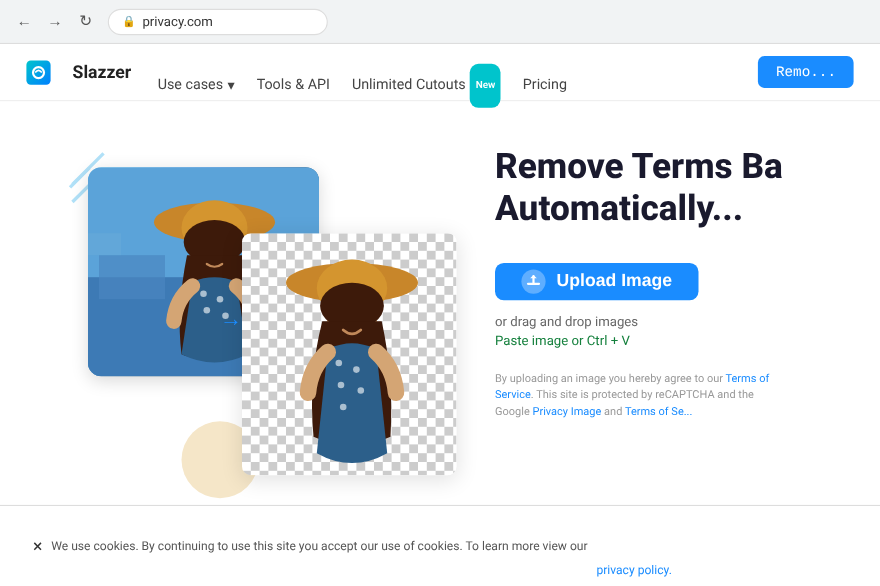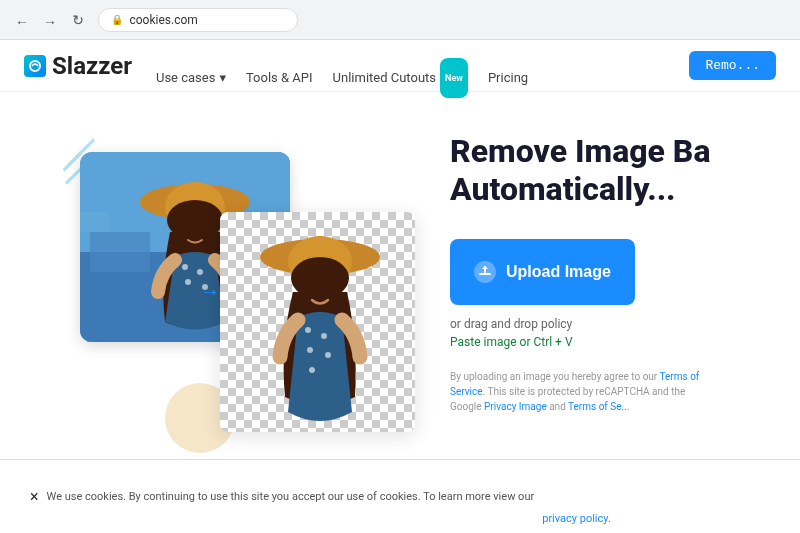--- a/index.html
+++ b/index.html
@@ -66,22 +66,22 @@
       padding: 0 24px;
       height: 52px;
       border-bottom: 1px solid #eee;
       background: #fff;
       position: relative;
       z-index: 10;
     }
     .logo {
       display: flex;
       align-items: center;
-      gap: 6px;
-      font-size: 24px;
+      gap: 20px;
+      font-size: 16px;
       font-weight: 700;
       color: #222;
       margin-right: 24px;
     }
     .logo-icon {
       width: 22px;
       height: 22px;
       background: linear-gradient(135deg, #00c4cc, #0080ff);
       border-radius: 4px;
       display: flex;
@@ -198,21 +198,21 @@
       font-weight: 800;
       color: #1a1a2e;
       line-height: 1.2;
       margin-bottom: 30px;
     }
 
     .upload-btn {
       background: #1a8cff;
       color: white;
       border: none;
-      padding: 22px 24px;
+      padding: 6px 24px;
       border-radius: 8px;
       font-size: 16px;
       font-weight: 600;
       cursor: pointer;
       display: flex;
       align-items: center;
       gap: 10px;
       width: fit-content;
       margin-bottom: 12px;
     }
@@ -354,21 +354,21 @@
 <body>
 
 <div class="browser-chrome">
   <div class="browser-nav-buttons">
     <div class="browser-btn">←</div>
     <div class="browser-btn">→</div>
     <div class="browser-btn">↻</div>
   </div>
   <div class="browser-address-bar">
     <span class="lock-icon">🔒</span>
-    <span>cookies.com</span>
+    <span>privacy.com</span>
   </div>
 </div>
 
 <div class="site-wrapper">
 
   <nav class="navbar">
     <div class="logo">
       <div class="logo-icon">
         <svg width="14" height="14" viewBox="0 0 14 14" fill="none">
           <circle cx="7" cy="7" r="5" stroke="white" stroke-width="2"></circle>
@@ -462,36 +462,36 @@
           <path d="M78 108 Q62 122 60 145" stroke="#d4a574" stroke-width="15" fill="none" stroke-linecap="round"></path>
           <path d="M122 108 Q138 122 140 145" stroke="#d4a574" stroke-width="15" fill="none" stroke-linecap="round"></path>
 
           <path d="M92 88 Q100 95 108 88" stroke="#c0895a" stroke-width="2.5" fill="none" stroke-linecap="round"></path>
         </svg>
       </div>
     </div>
 
     <div class="hero-content">
       <h1 class="hero-title">
-        <span>Remove Image Ba</span><br>
+        <span>Remove Terms Ba</span><br>
         <span>Automatically</span>...
       </h1>
 
       <button class="upload-btn">
         <div class="upload-icon-circle">
           <svg width="14" height="14" viewBox="0 0 14 14" fill="white">
             <rect x="1" y="8" width="12" height="2" rx="1"></rect>
             <rect x="6" y="1" width="2" height="8" rx="1"></rect>
             <path d="M4 4 L7 1 L10 4" fill="white"></path>
           </svg>
         </div>
         <span>Upload Image</span>
       </button>
 
-      <p class="drag-drop-text">or drag and drop policy</p>
+      <p class="drag-drop-text">or drag and drop images</p>
       <p class="paste-text">Paste image or Ctrl + V</p>
 
       <p class="terms-text">
         By uploading an image you hereby agree to our
         <span class="terms-link">Terms of Service</span>.
         This site is protected by reCAPTCHA and the Google
         <span class="terms-link">Privacy Image</span> and
         <span class="terms-link">Terms of Se...</span>
       </p>
     </div>

